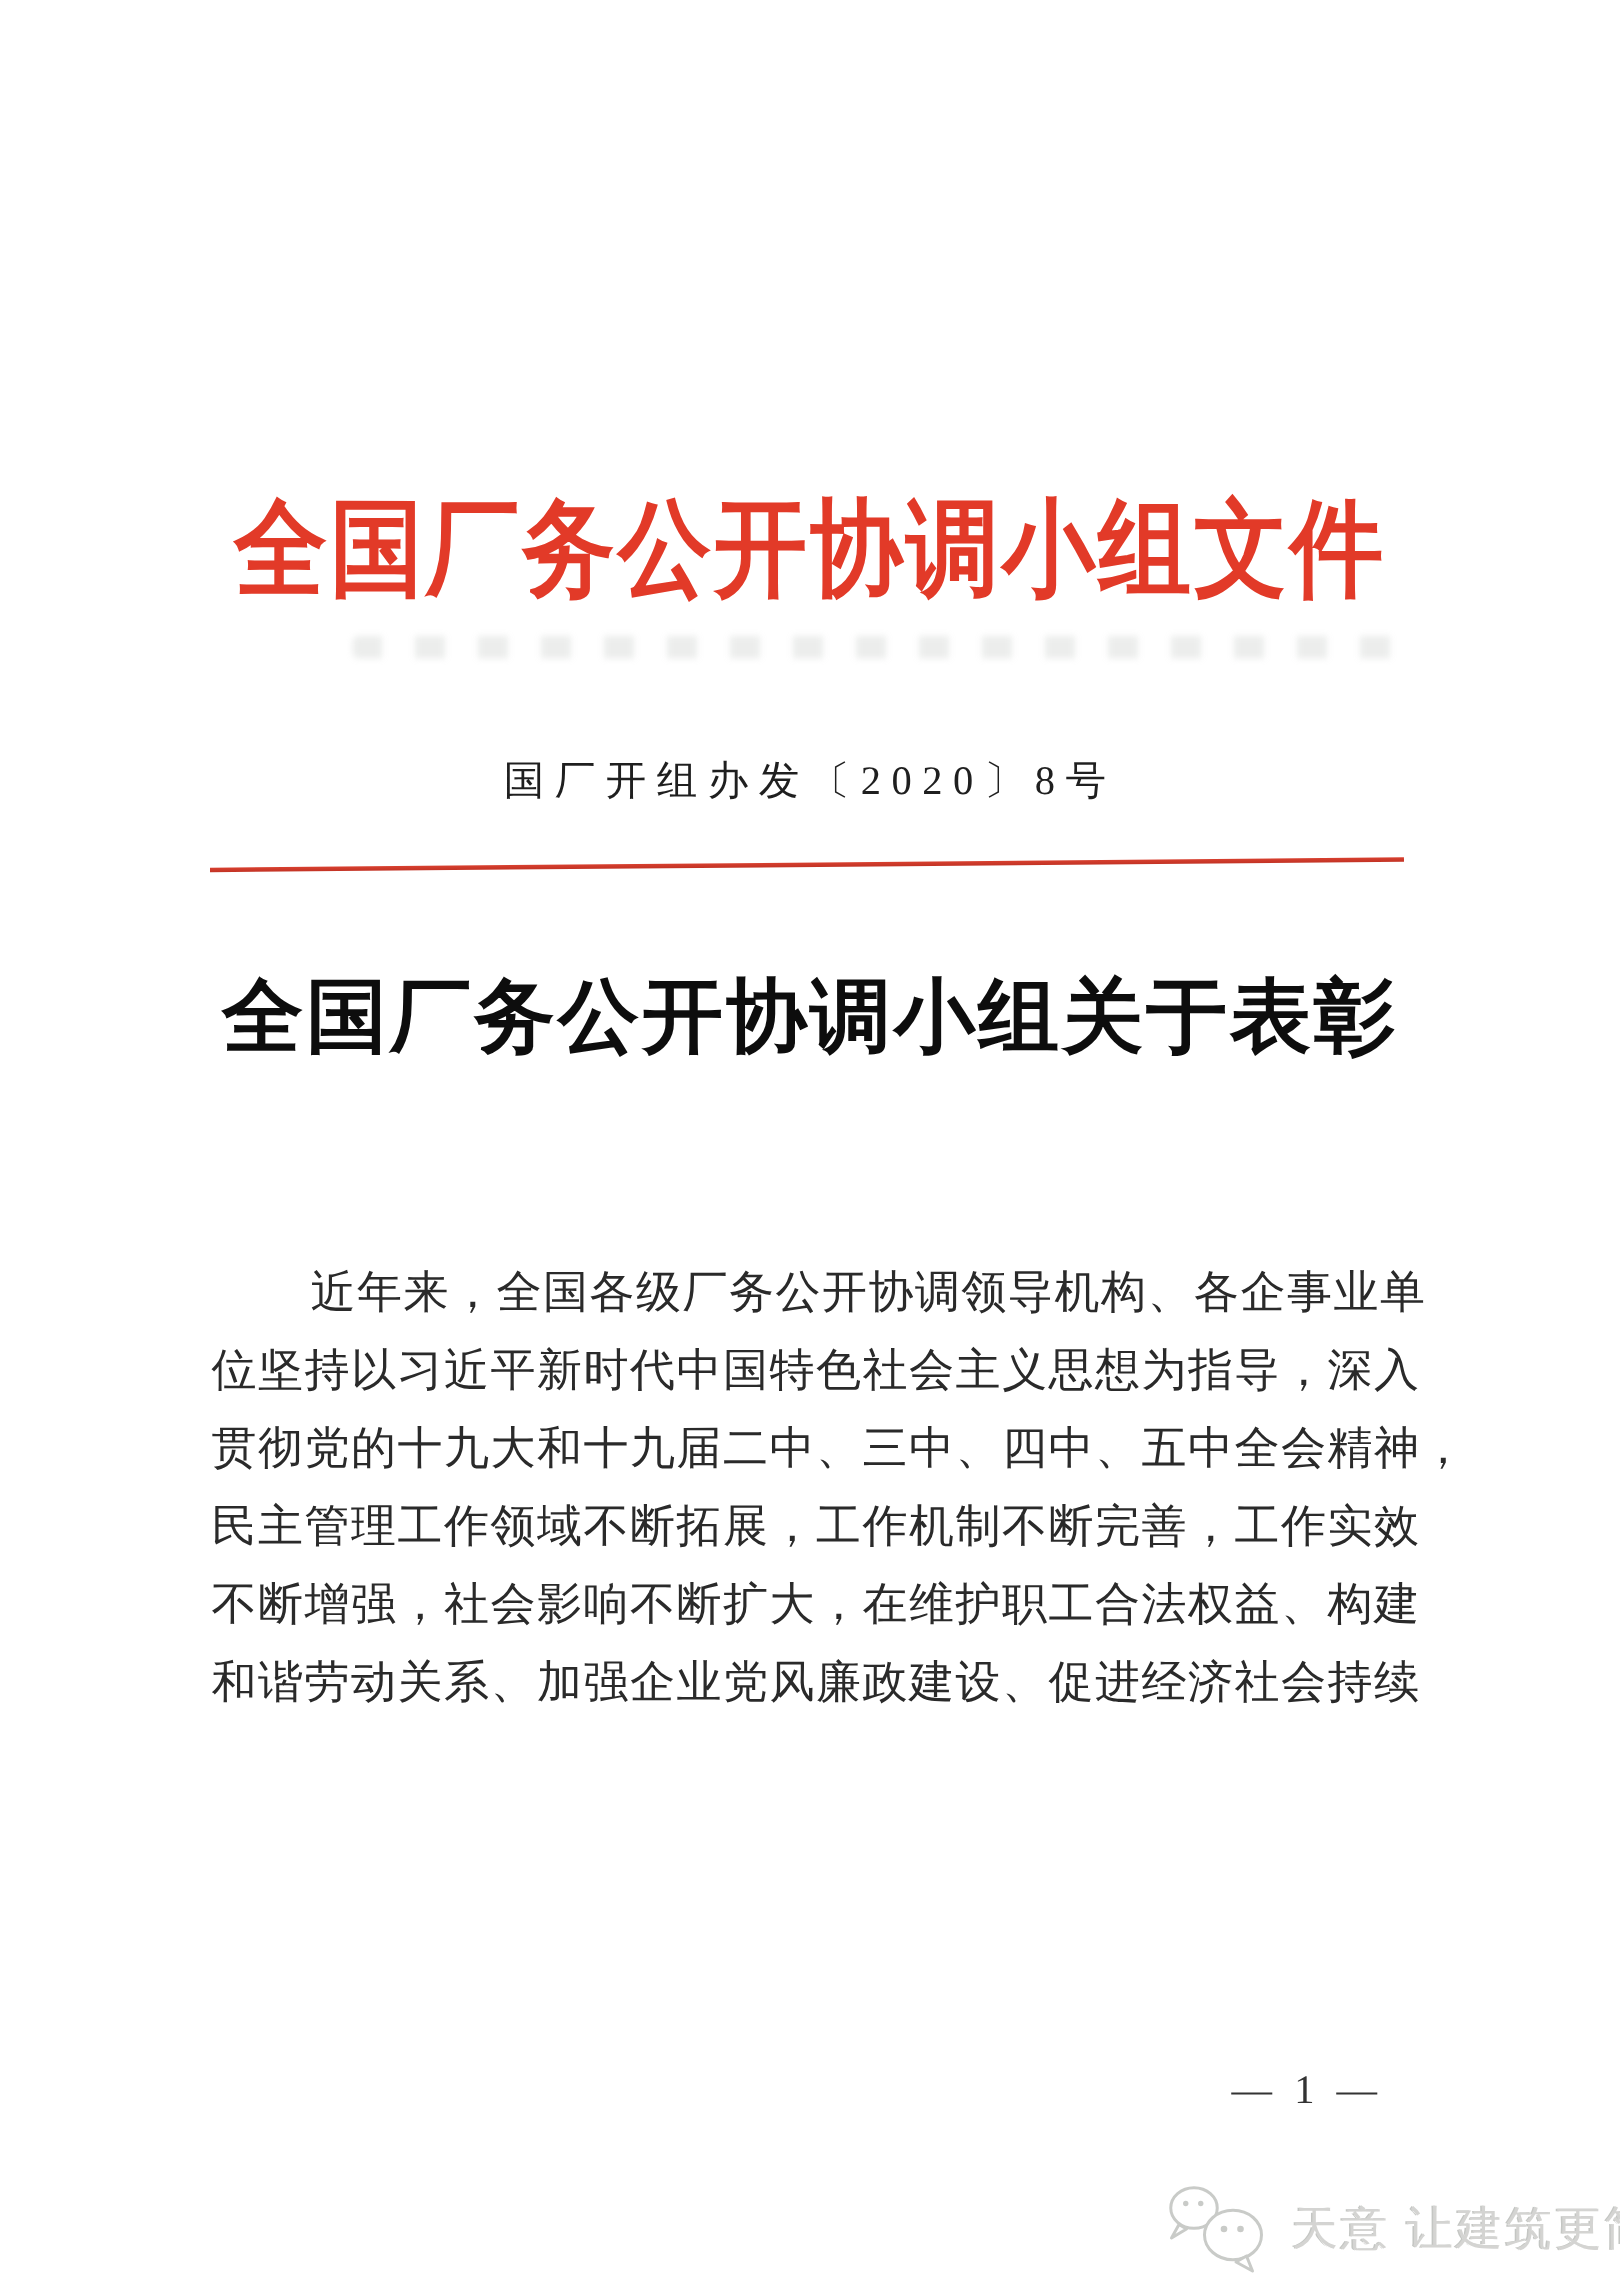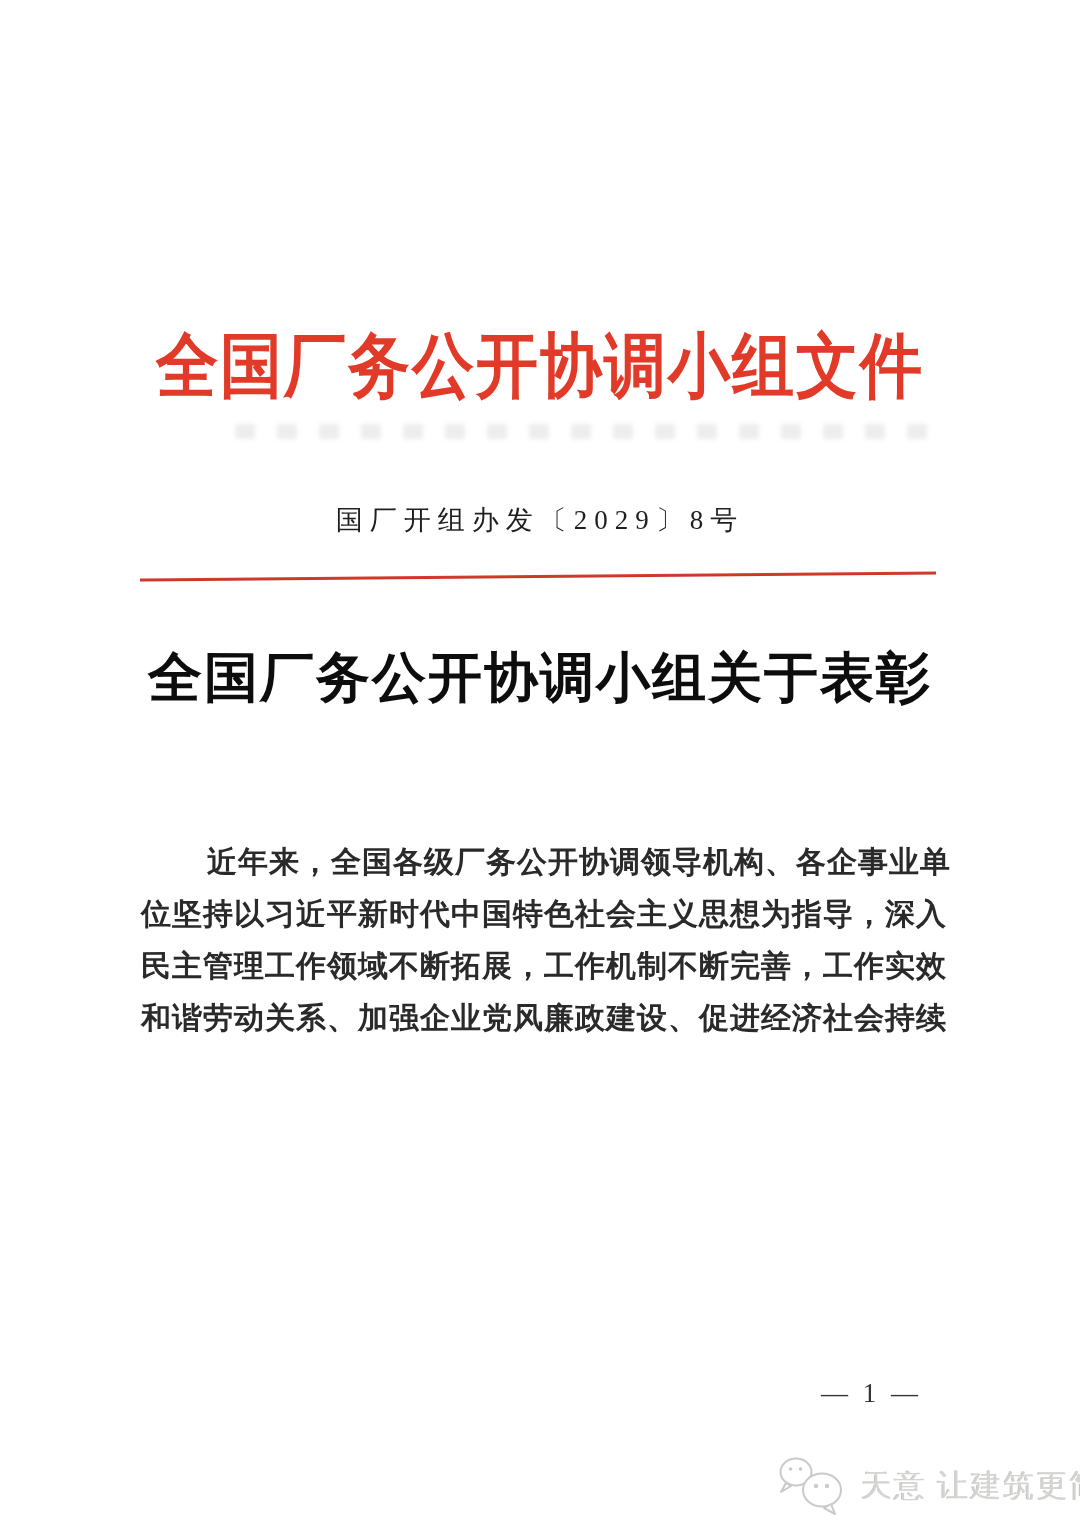--- a/index.html
+++ b/index.html
@@ -84,21 +84,20 @@
     height: 52px;
     line-height: 52px;
     font-size: 30px;
     color: #2a2a2a;
     letter-spacing: 1px;
     text-align: justify;
     text-align-last: justify;
     white-space: nowrap;
     display: flex;
     justify-content: flex-end;
-    font-weight: bold;
   }
   
   .body-line span { width: 100%; display: inline-block; text-align: justify; text-align-last: justify; }
   .body-line.indent span { text-indent: 66px; }
   .page-number {
     position: absolute;
     top: 1378px;
     right: 158px;
     font-size: 27px;
     color: #333333;
@@ -125,37 +124,43 @@
 </style>
 </head>
 <body>
 
 <div class="page">
 
   <div class="banner-title">全国厂务公开协调小组文件</div>
 
   <div class="bleed-row"></div>
 
-  <div class="doc-number">国厂开组办发〔2029〕8号</div>
+  <div class="doc-number">国厂开组办发〔2020〕8号</div>
 
   <div class="red-rule"></div>
 
   <div class="doc-title">
     <div>全国厂务公开协调小组关于表彰</div>
   </div>
 
   <div class="body-block">
     <div class="body-line indent">
         <span>近年来，全国各级厂务公开协调领导机构、各企事业单</span>
       </div>
     <div class="body-line">
         <span>位坚持以习近平新时代中国特色社会主义思想为指导，深入</span>
       </div>
     <div class="body-line">
+        <span>贯彻党的十九大和十九届二中、三中、四中、五中全会精神，</span>
+      </div>
+    <div class="body-line">
         <span>民主管理工作领域不断拓展，工作机制不断完善，工作实效</span>
+      </div>
+    <div class="body-line">
+        <span>不断增强，社会影响不断扩大，在维护职工合法权益、构建</span>
       </div>
     <div class="body-line">
         <span>和谐劳动关系、加强企业党风廉政建设、促进经济社会持续</span>
       </div>
   </div>
 
   <div class="page-number">— 1 —</div>
 
   <div class="watermark">
     <svg class="wm-icon" viewBox="0 0 76 62">

